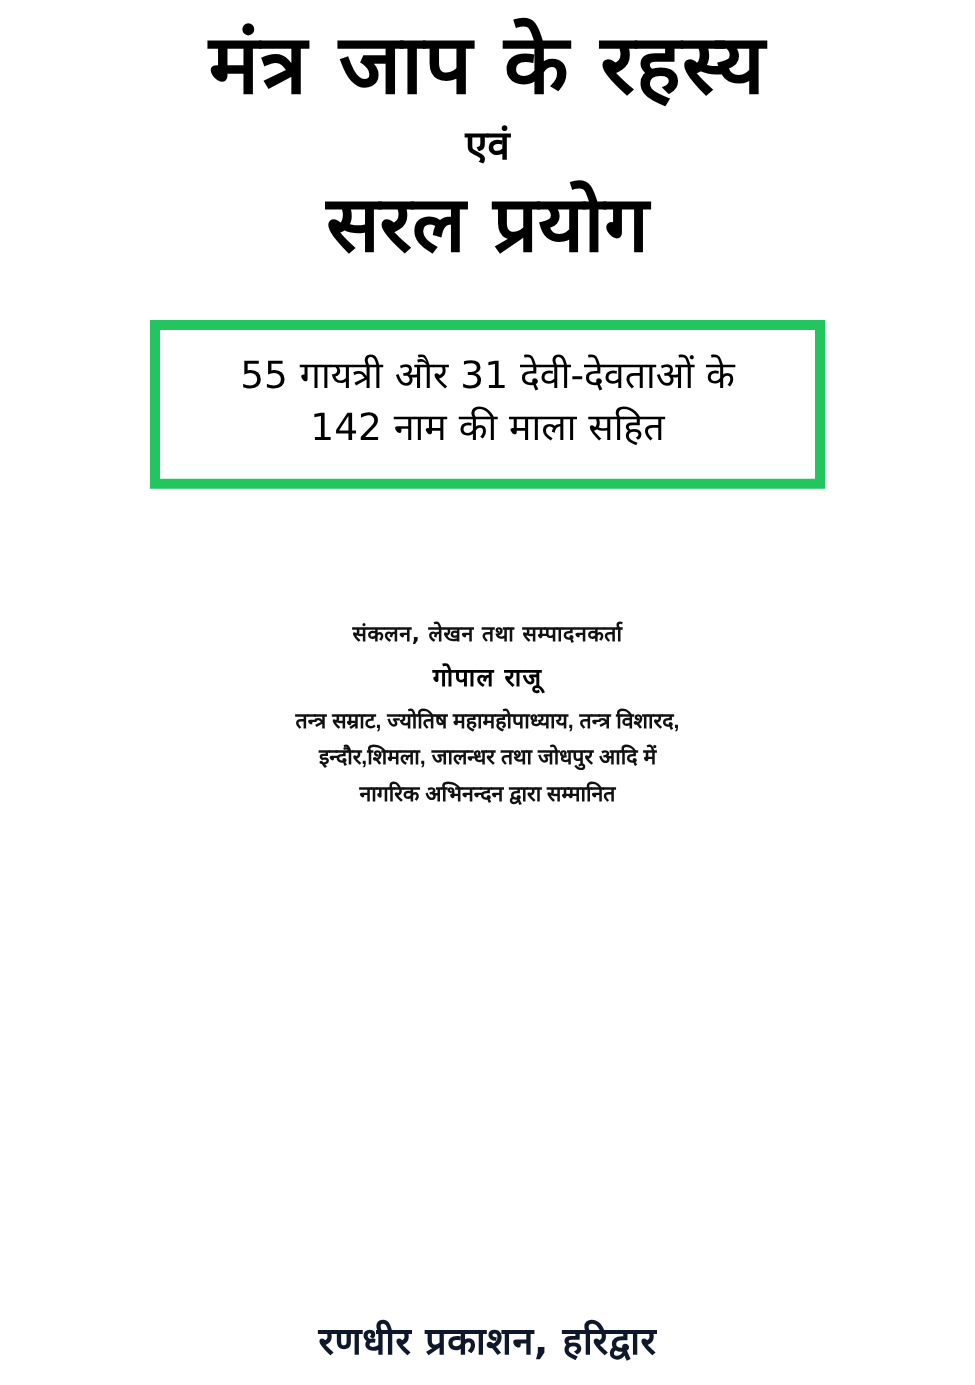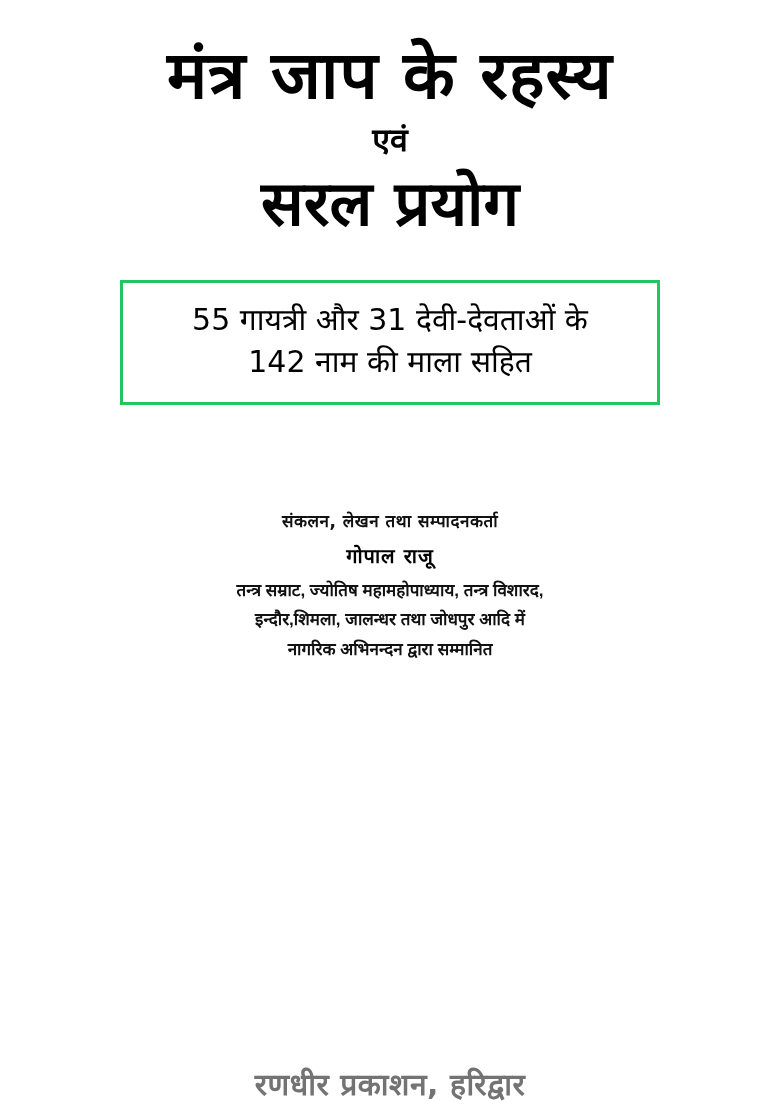--- a/index.html
+++ b/index.html
@@ -20,21 +20,20 @@
     height: 1108px;
     position: relative;
     box-sizing: border-box;
     padding: 0;
   }
 
   
   .title-block {
     text-align: center;
     padding-top: 18px;
-    margin-top: 24px;
   }
   .title-line-1 {
     font-family: "DejaVu Sans", sans-serif;
     font-weight: 700;
     font-size: 66px;
     line-height: 1.02;
     letter-spacing: 1px;
     margin: 0;
     padding: 0 20px;
     color: #000;
@@ -55,21 +54,21 @@
     line-height: 1.05;
     margin: 12px 0 0 0;
     color: #000;
     transform: scaleX(1.02);
   }
 
   
   .subtitle-box {
     margin: 44px auto 0 auto;
     width: 540px;
-    border: 3px solid #22c55e;
+    border: 8px solid #22c55e;
     padding: 16px 10px 18px 10px;
     text-align: center;
     box-sizing: border-box;
   }
   .subtitle-line {
     font-family: "DejaVu Sans", sans-serif;
     font-weight: 400;
     font-size: 30px;
     line-height: 1.42;
     color: #000;
@@ -105,27 +104,27 @@
   }
   .credit-sub div {
     margin-top: 2px;
   }
 
   
   .publisher {
     position: absolute;
     left: 0;
     right: 0;
-    bottom: 28px;
+    bottom: 16px;
     text-align: center;
     font-family: "DejaVu Sans", sans-serif;
     font-weight: 700;
     font-size: 30px;
     letter-spacing: 0.5px;
-    color: #737373;
+    color: #0f172a;
   }
 </style>
 </head>
 <body>
 
 <div class="page">
 
   <div class="title-block">
     <div class="title-line-1">मंत्र जाप के रहस्य</div>
     <div class="title-line-2">एवं</div>

